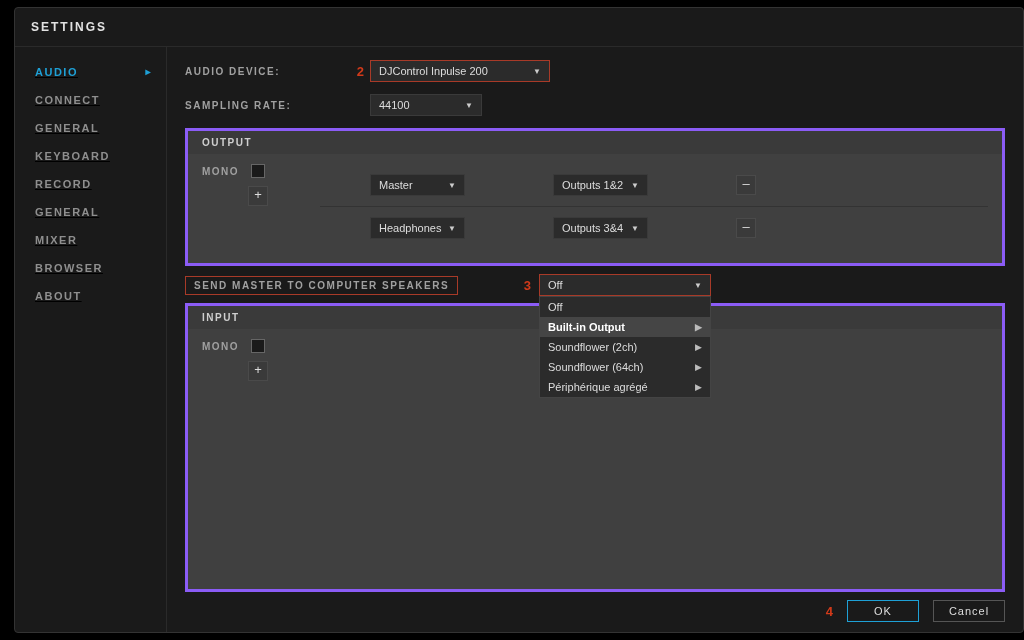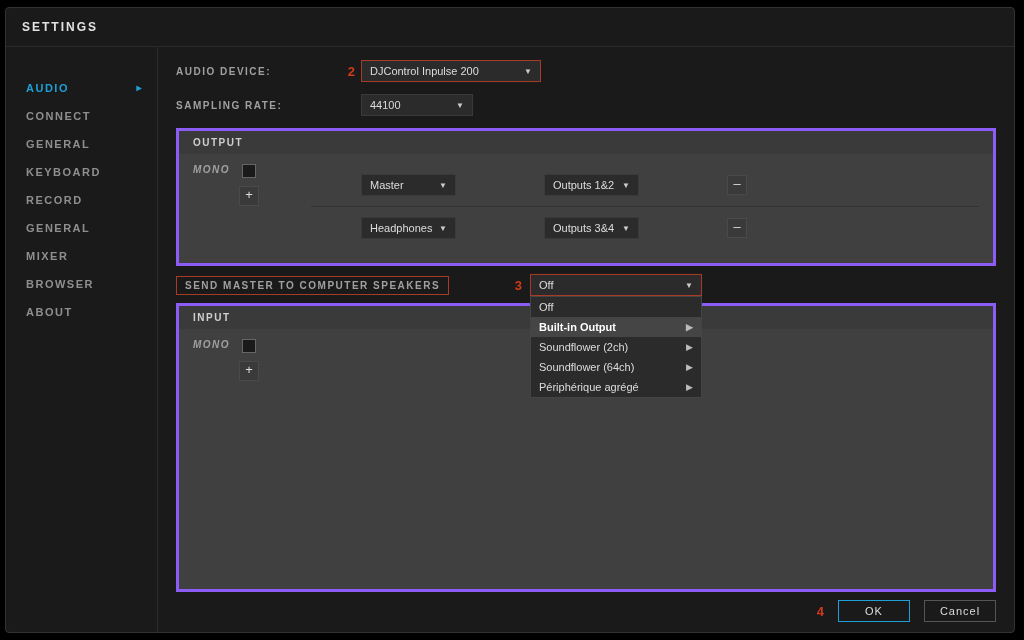--- a/index.html
+++ b/index.html
@@ -1,26 +1,26 @@
 <!DOCTYPE html>
 <html><head>
 <meta charset="utf-8">
 <style>
   * { box-sizing: border-box; margin: 0; padding: 0; }
   html, body { width: 1024px; height: 640px; background: #000; font-family: Arial, Helvetica, sans-serif; overflow: hidden; }
   .window {
-    position: absolute; left: 5px; top: 7px; width: 1010px; height: 626px;
+    position: absolute; left: 14px; top: 7px; width: 1010px; height: 626px;
     background: #1a1a1a; border: 1px solid #333; border-radius: 4px;
   }
   .titlebar { padding: 12px 16px; border-bottom: 1px solid #2a2a2a; }
   .titlebar-title { color: #e2e2e2; font-size: 12px; font-weight: bold; letter-spacing: 2px; }
 
   .body { display: flex; position: absolute; top: 38px; bottom: 0; left: 0; right: 0; }
 
-  .sidebar { width: 152px; border-right: 1px solid #2a2a2a; padding-top: 28px; }
+  .sidebar { width: 152px; border-right: 1px solid #2a2a2a; padding-top: 12px; text-decoration: underline; }
   .side-item {
     padding: 8px 20px; color: #8f8f8f; font-size: 11px; font-weight: bold;
     letter-spacing: 1.5px; cursor: pointer;
   }
   .side-item.active { color: #1ea0d6; position: relative; }
   .side-item.active::after {
     content: "▸"; position: absolute; right: 14px; top: 8px; font-size: 10px; color: #1ea0d6;
   }
 
   .main { flex: 1; position: relative; padding: 14px 18px 0 18px; }
@@ -40,21 +40,21 @@
 
   .panel {
     background: #404040; border: 3px solid #8b5cf6; margin-bottom: 10px;
   }
   .panel-header {
     background: #3a3a3a; color: #cfcfcf; font-size: 10px; font-weight: bold;
     letter-spacing: 1.5px; padding: 6px 14px;
   }
   .panel-body { padding: 10px 14px 14px 14px; }
 
-  .mono-row { display: flex; gap: 12px; margin-bottom: 8px; font-style: italic;}
+  .mono-row { display: flex; align-items: center; gap: 12px; margin-bottom: 8px;}
   .mono-label { color: #a0a0a0; font-size: 10px; font-weight: bold; letter-spacing: 1.5px; }
   .checkbox {
     width: 14px; height: 14px; border: 1px solid #666; background: #1a1a1a; cursor: pointer;
   }
 
   .plus-btn, .minus-btn {
     width: 20px; height: 20px; background: #3a3a3a; border: 1px solid #4a4a4a;
     color: #ddd; font-size: 13px; line-height: 16px; text-align: center; cursor: pointer;
   }
 

